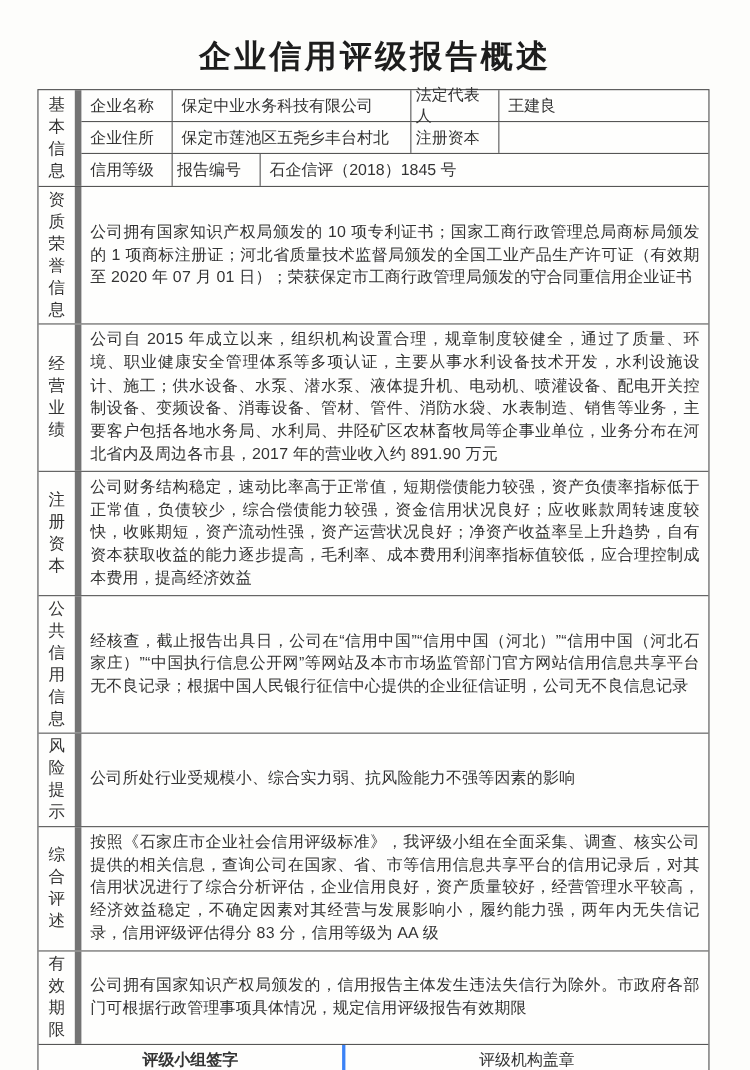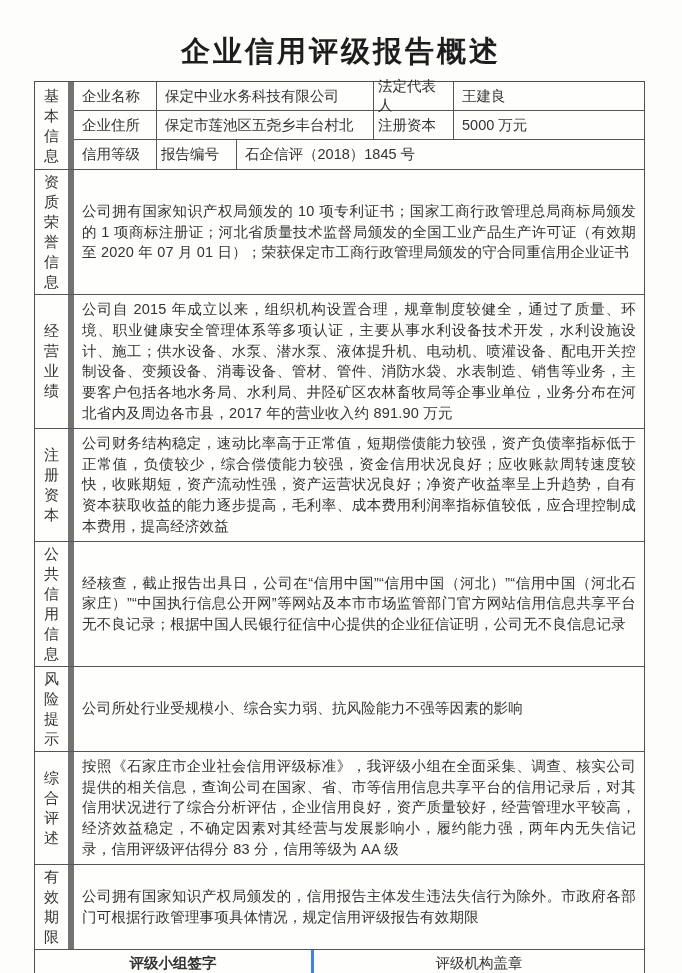--- a/index.html
+++ b/index.html
@@ -91,21 +91,20 @@
       <div class="basic-row">
         <div class="bc bc-k1">企业名称</div>
         <div class="bc bc-v1">保定中业水务科技有限公司</div>
         <div class="bc bc-k2">法定代表人</div>
         <div class="bc bc-v2">王建良</div>
       </div>
       <div class="basic-row">
         <div class="bc bc-k1">企业住所</div>
         <div class="bc bc-v1">保定市莲池区五尧乡丰台村北</div>
         <div class="bc bc-k2">注册资本</div>
-        <div class="bc bc-v2">5000 万元</div>
       </div>
       <div class="basic-row">
         <div class="bc bc-k1">信用等级</div>
         <div class="bc bc-k2">报告编号</div>
         <div class="bc bc-v2">石企信评（2018）1845 号</div>
       </div>
     </div>
   </div>
 
   <div class="row" style="min-height:78px">

